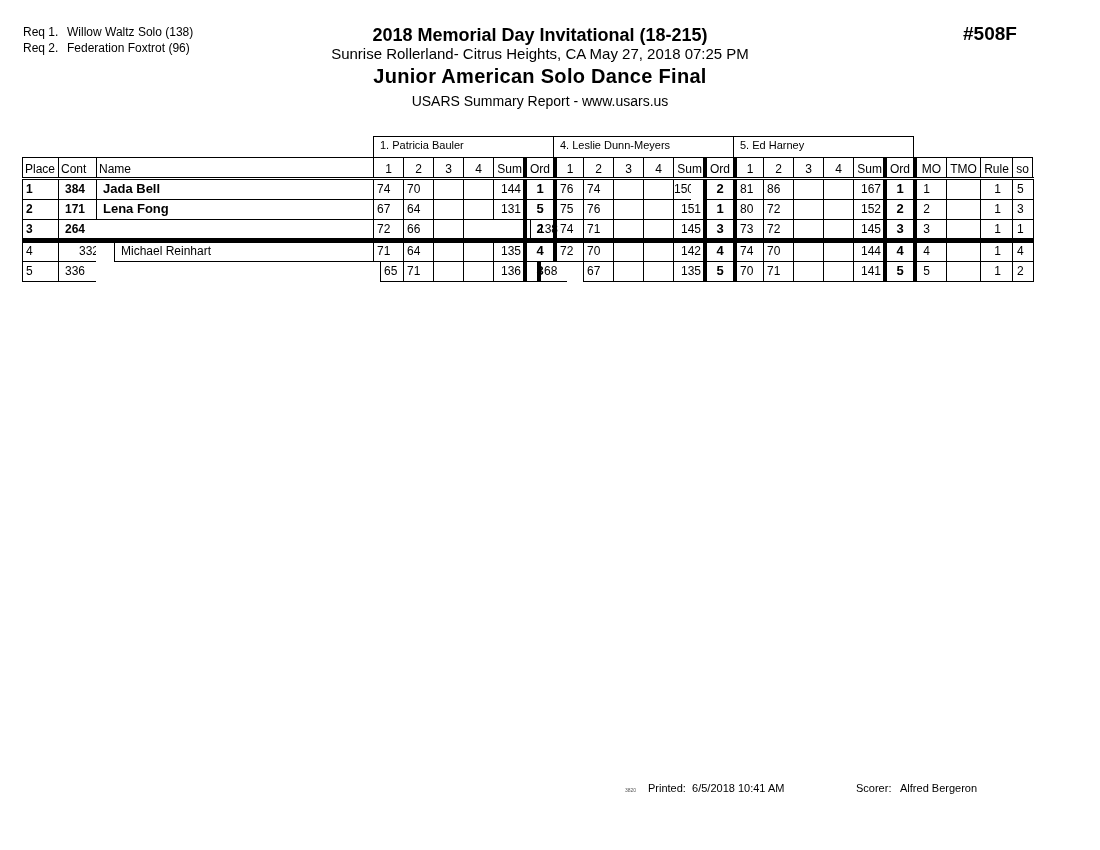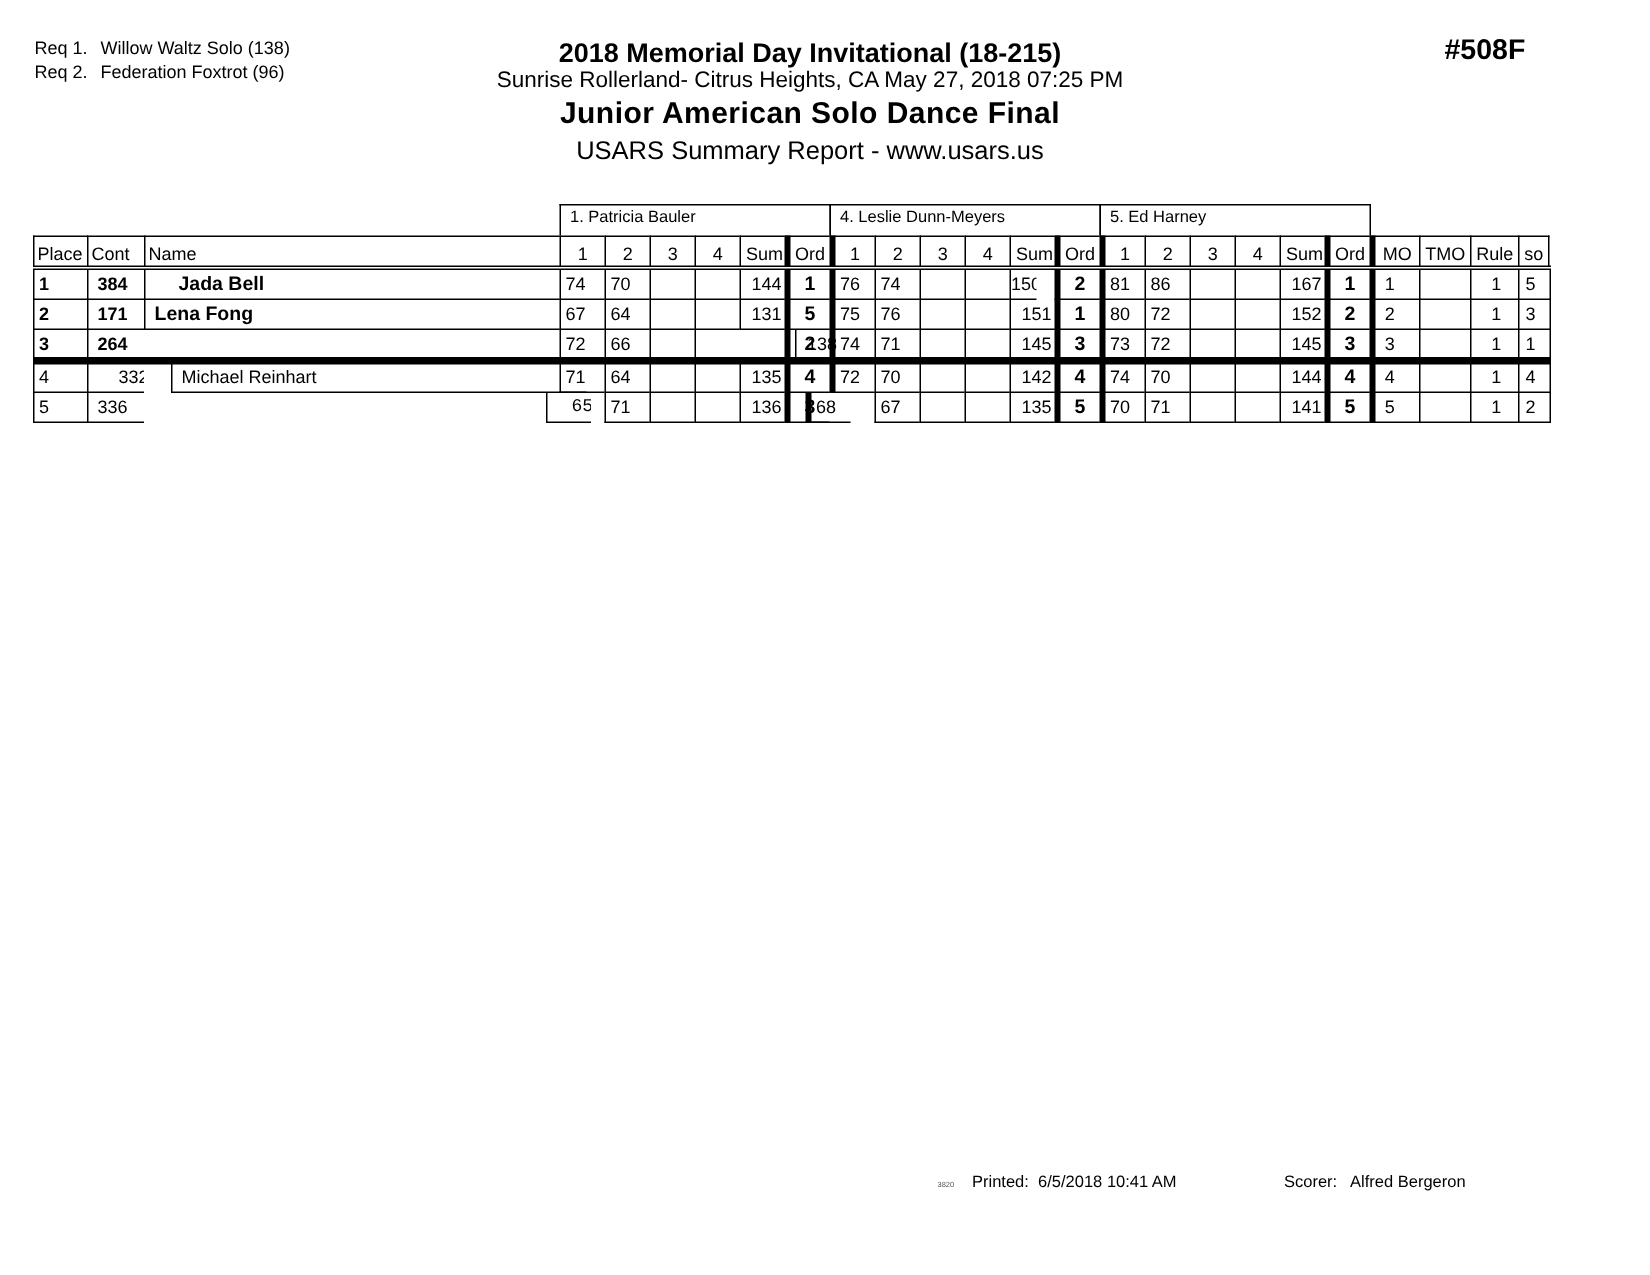--- a/index.html
+++ b/index.html
@@ -5,21 +5,21 @@
   html, body { margin: 0; padding: 0; background: #ffffff; }
   body { width: 1100px; height: 850px; position: relative; overflow: hidden;
          font-family: "Liberation Sans", sans-serif; color: #000; }
   .abs { position: absolute; }
   .req { font-size: 12px; line-height: 15px; left: 23px; }
   .req span.n { display: inline-block; width: 44px; }
   .hdr-center { left: 300px; width: 480px; text-align: center; }
   .t1 { top: 24px; font-size: 18px; font-weight: bold; line-height: 22px; }
   .t2 { top: 45px; font-size: 15px; line-height: 18px; }
   .t3 { top: 64px; font-size: 20px; font-weight: bold; line-height: 24px; letter-spacing: 0.3px; }
-  .t4 { top: 90px; font-size: 17px; line-height: 22px; }
+  .t4 { top: 90px; font-size: 14px; line-height: 22px; }
   .code { top: 23px; left: 963px; font-size: 19px; font-weight: bold; }
 
   
   .grid { position: absolute; left: 22px; top: 136px; }
   .cell { position: absolute; box-sizing: border-box; font-size: 12px; line-height: 18px; height: 20px; white-space: nowrap; overflow: hidden; }
   .judge-hdr { position: absolute; box-sizing: border-box; border: 1px solid #000; border-bottom: none; height: 21px; font-size: 11px; padding: 1px 0 0 6px; line-height: 14px; }
   .colhdr { position: absolute; box-sizing: border-box; font-size: 12px; height: 21px; line-height: 22px; border-left: 1px solid #000; border-top: 1px solid #000; text-align: center; }
   .row { position: absolute; left: 0; width: 1012px; height: 20px; }
   .footer { top: 782px; font-size: 11px; }
   .tiny { font-size: 5px; color: #555; }
@@ -66,21 +66,21 @@
     <div class="colhdr" style="left: 831px; top: 21px; width: 30px; text-align: right; padding-right: 1px;">Sum</div>
     <div class="colhdr" style="left: 861px; top: 21px; width: 30px; border-left: 4px solid rgb(0, 0, 0);">Ord</div>
     <div class="colhdr" style="left: 891px; top: 21px; width: 33px; border-left: 4px solid rgb(0, 0, 0);">MO</div>
     <div class="colhdr" style="left: 924px; top: 21px; width: 34px;">TMO</div>
     <div class="colhdr" style="left: 958px; top: 21px; width: 32px;">Rule</div>
     <div class="colhdr" style="left: 990px; top: 21px; width: 21px; border-right: 1px solid rgb(0, 0, 0);">so</div>
     <div style="position: absolute; left: 0px; top: 41px; width: 1012px; height: 3px; border-top: 1px solid rgb(0, 0, 0); border-bottom: 1px solid rgb(0, 0, 0); box-sizing: border-box;"></div>
     <div class="row" style="top: 44px; width: 1012px;">
       <div class="cell" style="left: 0px; top: 0px; width: 36px; border-left: 1px solid rgb(0, 0, 0); border-bottom: 1px solid rgb(0, 0, 0); padding-left: 3px; font-weight: bold;">1</div>
       <div class="cell" style="left: 36px; top: 0px; width: 38px; border-left: 1px solid rgb(0, 0, 0); border-bottom: 1px solid rgb(0, 0, 0); padding-left: 6px; font-weight: bold;">384</div>
-      <div class="cell" style="left: 74px; top: 0px; width: 277px; border-left: 1px solid rgb(0, 0, 0); border-bottom: 1px solid rgb(0, 0, 0); padding-left: 22px; font-weight: bold; font-size: 13px;">Jada Bell</div>
+      <div class="cell" style="left: 74px; top: 0px; width: 277px; border-left: 1px solid rgb(0, 0, 0); border-bottom: 1px solid rgb(0, 0, 0); padding-left: 6px; font-weight: bold; font-size: 13px;">Jada Bell</div>
       <div class="cell" style="left: 351px; top: 0px; width: 30px; border-left: 1px solid rgb(0, 0, 0); border-bottom: 1px solid rgb(0, 0, 0); padding-left: 3px;">74</div>
       <div class="cell" style="left: 381px; top: 0px; width: 30px; border-left: 1px solid rgb(0, 0, 0); border-bottom: 1px solid rgb(0, 0, 0); padding-left: 3px;">70</div>
       <div class="cell" style="left: 411px; top: 0px; width: 30px; border-left: 1px solid rgb(0, 0, 0); border-bottom: 1px solid rgb(0, 0, 0); padding-left: 3px;"></div>
       <div class="cell" style="left: 441px; top: 0px; width: 30px; border-left: 1px solid rgb(0, 0, 0); border-bottom: 1px solid rgb(0, 0, 0); padding-left: 3px;"></div>
       <div class="cell" style="left: 471px; top: 0px; width: 30px; border-left: 1px solid rgb(0, 0, 0); border-bottom: 1px solid rgb(0, 0, 0); text-align: right; padding-right: 2px;">144</div>
       <div class="cell" style="left: 501px; top: 0px; width: 30px; border-bottom: 1px solid rgb(0, 0, 0); border-left: 4px solid rgb(0, 0, 0); text-align: center; font-weight: bold; font-size: 13px;">1</div>
       <div class="cell" style="left: 531px; top: 0px; width: 30px; border-bottom: 1px solid rgb(0, 0, 0); border-left: 4px solid rgb(0, 0, 0); padding-left: 3px;">76</div>
       <div class="cell" style="left: 561px; top: 0px; width: 30px; border-left: 1px solid rgb(0, 0, 0); border-bottom: 1px solid rgb(0, 0, 0); padding-left: 3px;">74</div>
       <div class="cell" style="left: 591px; top: 0px; width: 30px; border-left: 1px solid rgb(0, 0, 0); border-bottom: 1px solid rgb(0, 0, 0); padding-left: 3px;"></div>
       <div class="cell" style="left: 621px; top: 0px; width: 30px; border-left: 1px solid rgb(0, 0, 0); border-bottom: 1px solid rgb(0, 0, 0); padding-left: 3px;"></div>
@@ -173,21 +173,21 @@
       <div class="cell" style="left: 831px; top: 0px; width: 30px; border-left: 1px solid rgb(0, 0, 0); border-bottom: 1px solid rgb(0, 0, 0); text-align: right; padding-right: 2px;">144</div>
       <div class="cell" style="left: 861px; top: 0px; width: 30px; border-bottom: 1px solid rgb(0, 0, 0); border-left: 4px solid rgb(0, 0, 0); text-align: center; font-weight: bold; font-size: 13px;">4</div>
       <div class="cell" style="left: 891px; top: 0px; width: 33px; border-bottom: 1px solid rgb(0, 0, 0); border-left: 4px solid rgb(0, 0, 0); text-align: center; padding-right: 10px;">4</div>
       <div class="cell" style="left: 924px; top: 0px; width: 34px; border-left: 1px solid rgb(0, 0, 0); border-bottom: 1px solid rgb(0, 0, 0);"></div>
       <div class="cell" style="left: 958px; top: 0px; width: 32px; border-left: 1px solid rgb(0, 0, 0); border-bottom: 1px solid rgb(0, 0, 0); text-align: center; padding-left: 2px;">1</div>
       <div class="cell" style="left: 990px; top: 0px; width: 22px; border-left: 1px solid rgb(0, 0, 0); border-bottom: 1px solid rgb(0, 0, 0); border-right: 1px solid rgb(0, 0, 0); padding-left: 4px;">4</div>
     </div>
     <div class="row" style="top: 126px; width: 1012px;">
       <div class="cell" style="left: 0px; top: 0px; width: 36px; border-left: 1px solid rgb(0, 0, 0); border-bottom: 1px solid rgb(0, 0, 0); padding-left: 3px;">5</div>
       <div class="cell" style="left: 36px; top: 0px; width: 38px; border-left: 1px solid rgb(0, 0, 0); border-bottom: 1px solid rgb(0, 0, 0); padding-left: 6px;">336</div>
-      <div class="cell" style="left: 342px; top: 0px; width: 30px; border-left: 1px solid rgb(0, 0, 0); border-bottom: 1px solid rgb(0, 0, 0); padding-left: 16px; font-family: Liberation Mono, monospace;">65</div>
+      <div class="cell" style="left: 358px; top: 0px; width: 30px; border-left: 1px solid rgb(0, 0, 0); border-bottom: 1px solid rgb(0, 0, 0); padding-left: 3px;">65</div>
       <div class="cell" style="left: 381px; top: 0px; width: 30px; border-left: 1px solid rgb(0, 0, 0); border-bottom: 1px solid rgb(0, 0, 0); padding-left: 3px;">71</div>
       <div class="cell" style="left: 411px; top: 0px; width: 30px; border-left: 1px solid rgb(0, 0, 0); border-bottom: 1px solid rgb(0, 0, 0); padding-left: 3px;"></div>
       <div class="cell" style="left: 441px; top: 0px; width: 30px; border-left: 1px solid rgb(0, 0, 0); border-bottom: 1px solid rgb(0, 0, 0); padding-left: 3px;"></div>
       <div class="cell" style="left: 471px; top: 0px; width: 30px; border-left: 1px solid rgb(0, 0, 0); border-bottom: 1px solid rgb(0, 0, 0); text-align: right; padding-right: 2px;">136</div>
       <div class="cell" style="left: 501px; top: 0px; width: 30px; border-bottom: 1px solid rgb(0, 0, 0); border-left: 4px solid rgb(0, 0, 0); text-align: center; font-weight: bold; font-size: 13px;">3</div>
       <div class="cell" style="left: 515px; top: 0px; width: 30px; border-bottom: 1px solid rgb(0, 0, 0); border-left: 4px solid rgb(0, 0, 0); padding-left: 3px;">68</div>
       <div class="cell" style="left: 561px; top: 0px; width: 30px; border-left: 1px solid rgb(0, 0, 0); border-bottom: 1px solid rgb(0, 0, 0); padding-left: 3px;">67</div>
       <div class="cell" style="left: 591px; top: 0px; width: 30px; border-left: 1px solid rgb(0, 0, 0); border-bottom: 1px solid rgb(0, 0, 0); padding-left: 3px;"></div>
       <div class="cell" style="left: 621px; top: 0px; width: 30px; border-left: 1px solid rgb(0, 0, 0); border-bottom: 1px solid rgb(0, 0, 0); padding-left: 3px;"></div>
       <div class="cell" style="left: 651px; top: 0px; width: 30px; border-left: 1px solid rgb(0, 0, 0); border-bottom: 1px solid rgb(0, 0, 0); text-align: right; padding-right: 2px;">135</div>

